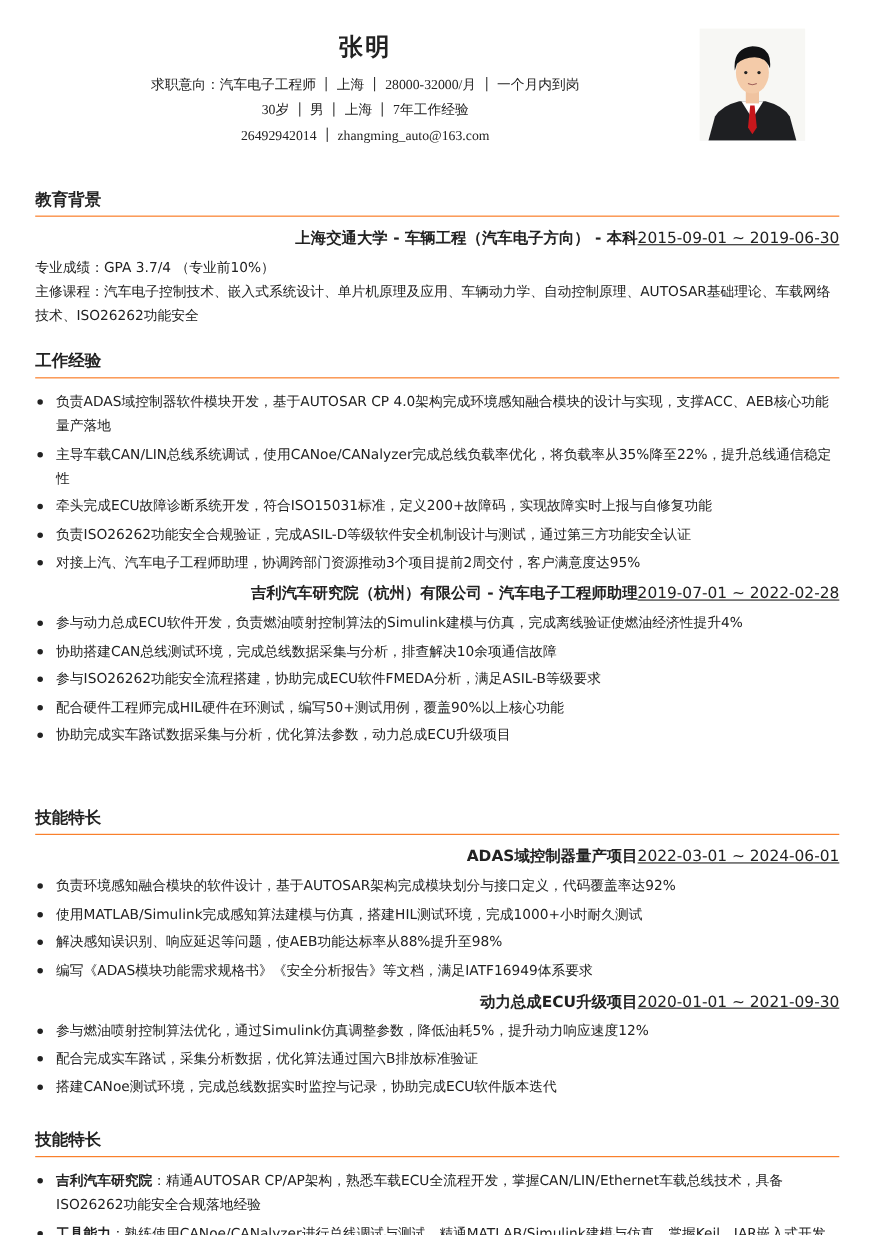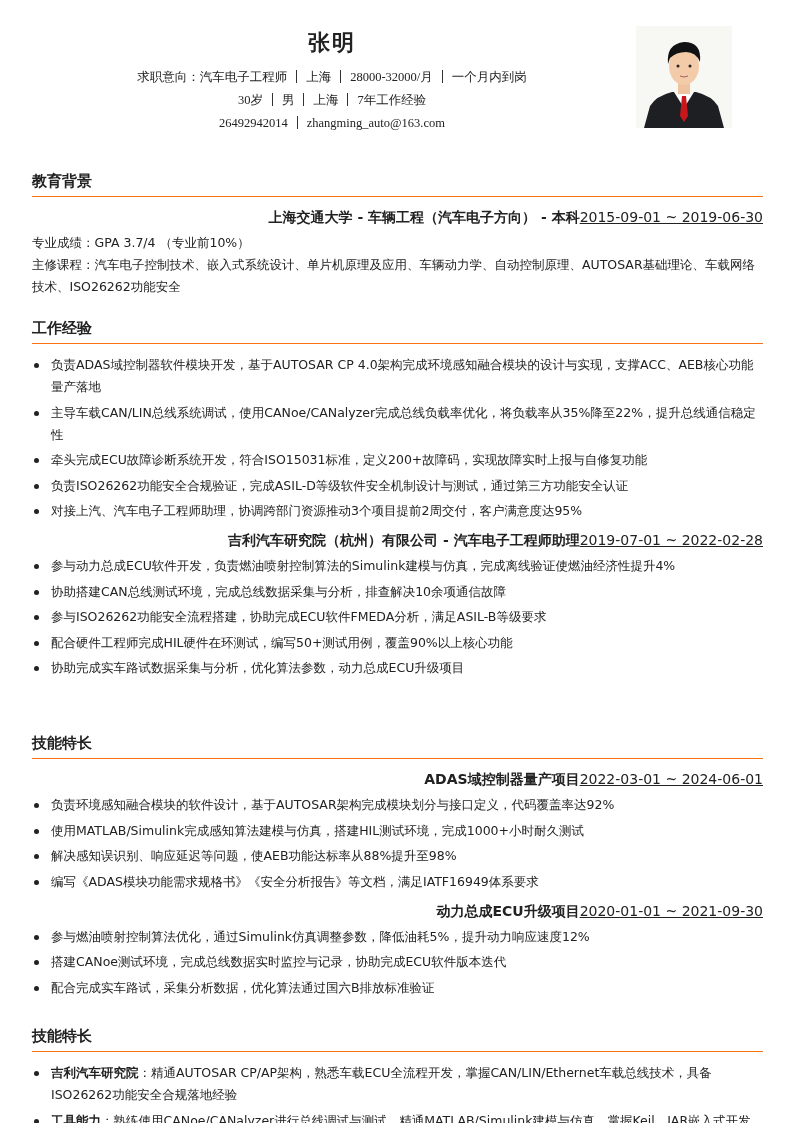--- a/index.html
+++ b/index.html
@@ -106,22 +106,22 @@
       <li>解决感知误识别、响应延迟等问题，使AEB功能达标率从88%提升至98%</li>
       <li>编写《ADAS模块功能需求规格书》《安全分析报告》等文档，满足IATF16949体系要求</li>
     </ul>
 
     <div class="entry-head">
       <span class="title">动力总成ECU升级项目</span>
       <span class="date">2020-01-01 ~ 2021-09-30</span>
     </div>
     <ul class="bullets">
       <li>参与燃油喷射控制算法优化，通过Simulink仿真调整参数，降低油耗5%，提升动力响应速度12%</li>
+      <li>配合完成实车路试，采集分析数据，优化算法通过国六B排放标准验证</li>
       <li>搭建CANoe测试环境，完成总线数据实时监控与记录，协助完成ECU软件版本迭代</li>
-      <li>配合完成实车路试，采集分析数据，优化算法通过国六B排放标准验证</li>
     </ul>
   </div>
 
   <div class="section" style="top:1027px;">
     <div class="section-title">技能特长</div>
     <ul class="bullets">
       <li><b>吉利汽车研究院</b><span>：精通AUTOSAR CP/AP架构，熟悉车载ECU全流程开发，掌握CAN/LIN/Ethernet车载总线技术，具备ISO26262功能安全合规落地经验</span></li>
       <li><b>工具能力</b><span>：熟练使用CANoe/CANalyzer进行总线调试与测试，精通MATLAB/Simulink建模与仿真，掌握Keil、IAR嵌入式开发</span></li>
     </ul>
   </div>

